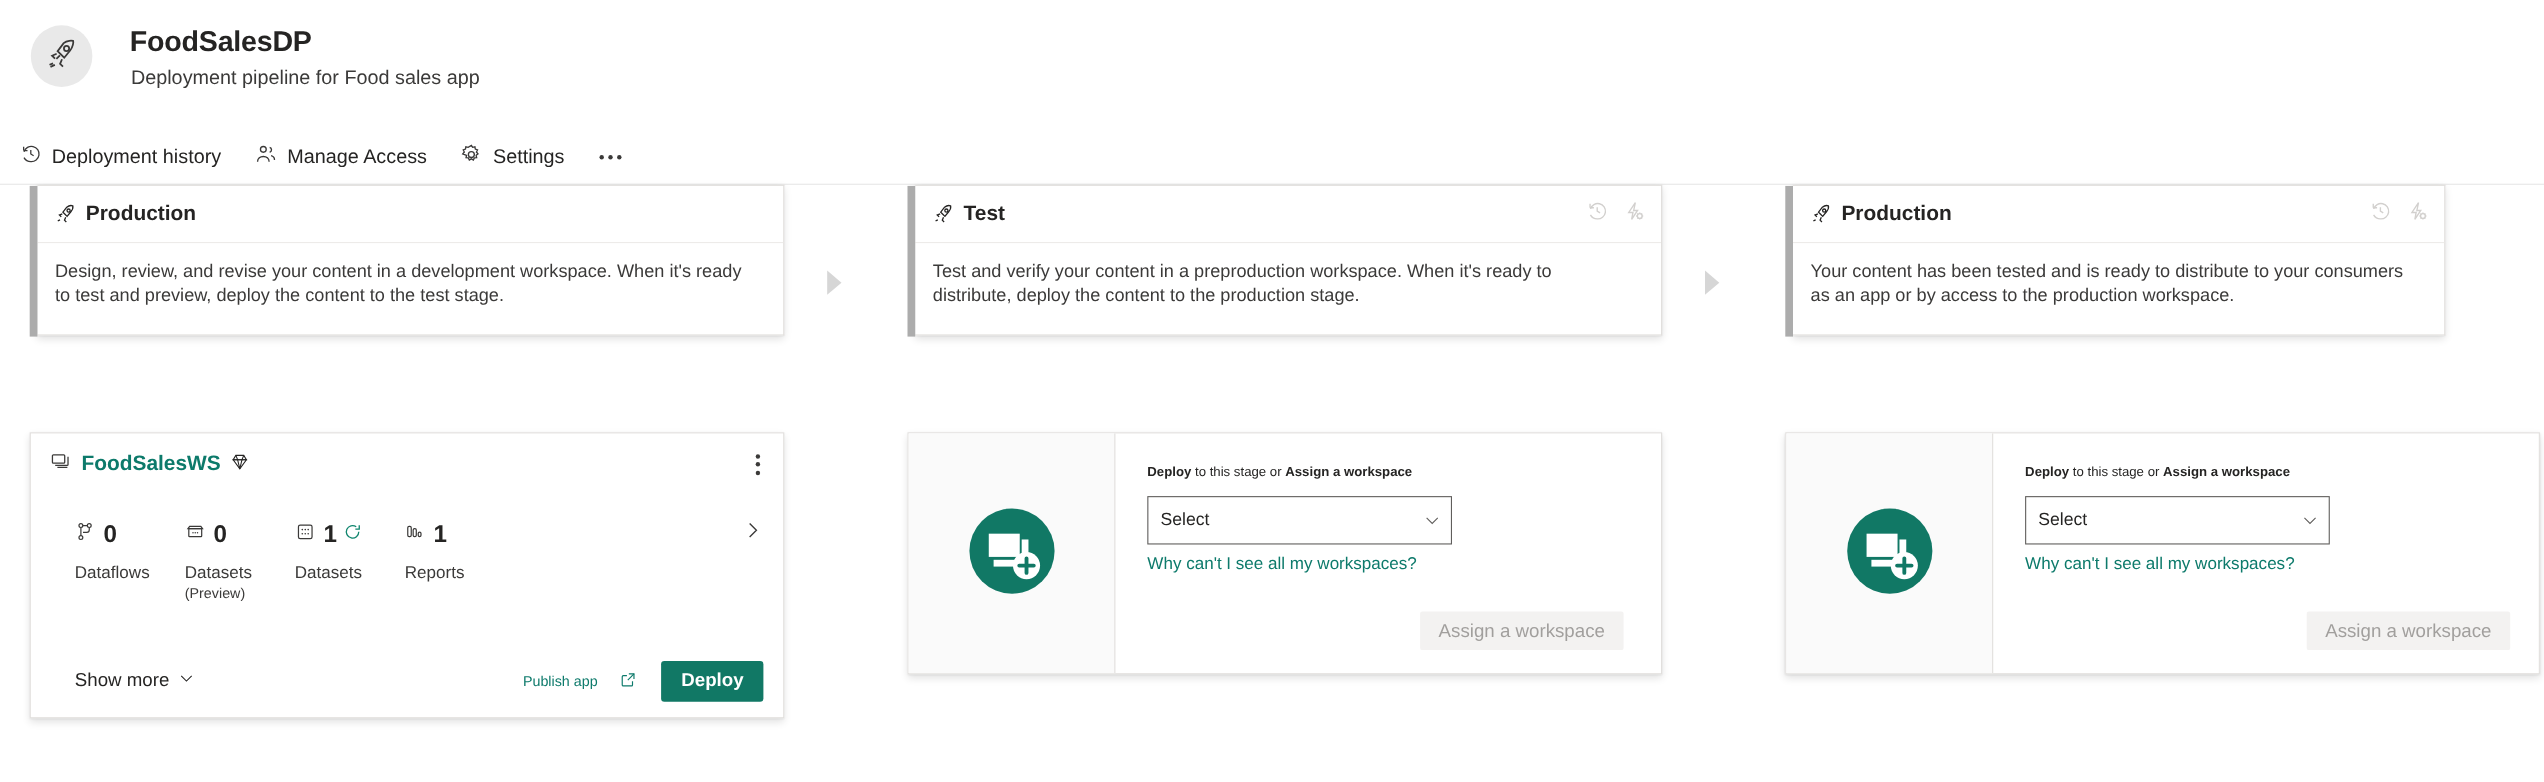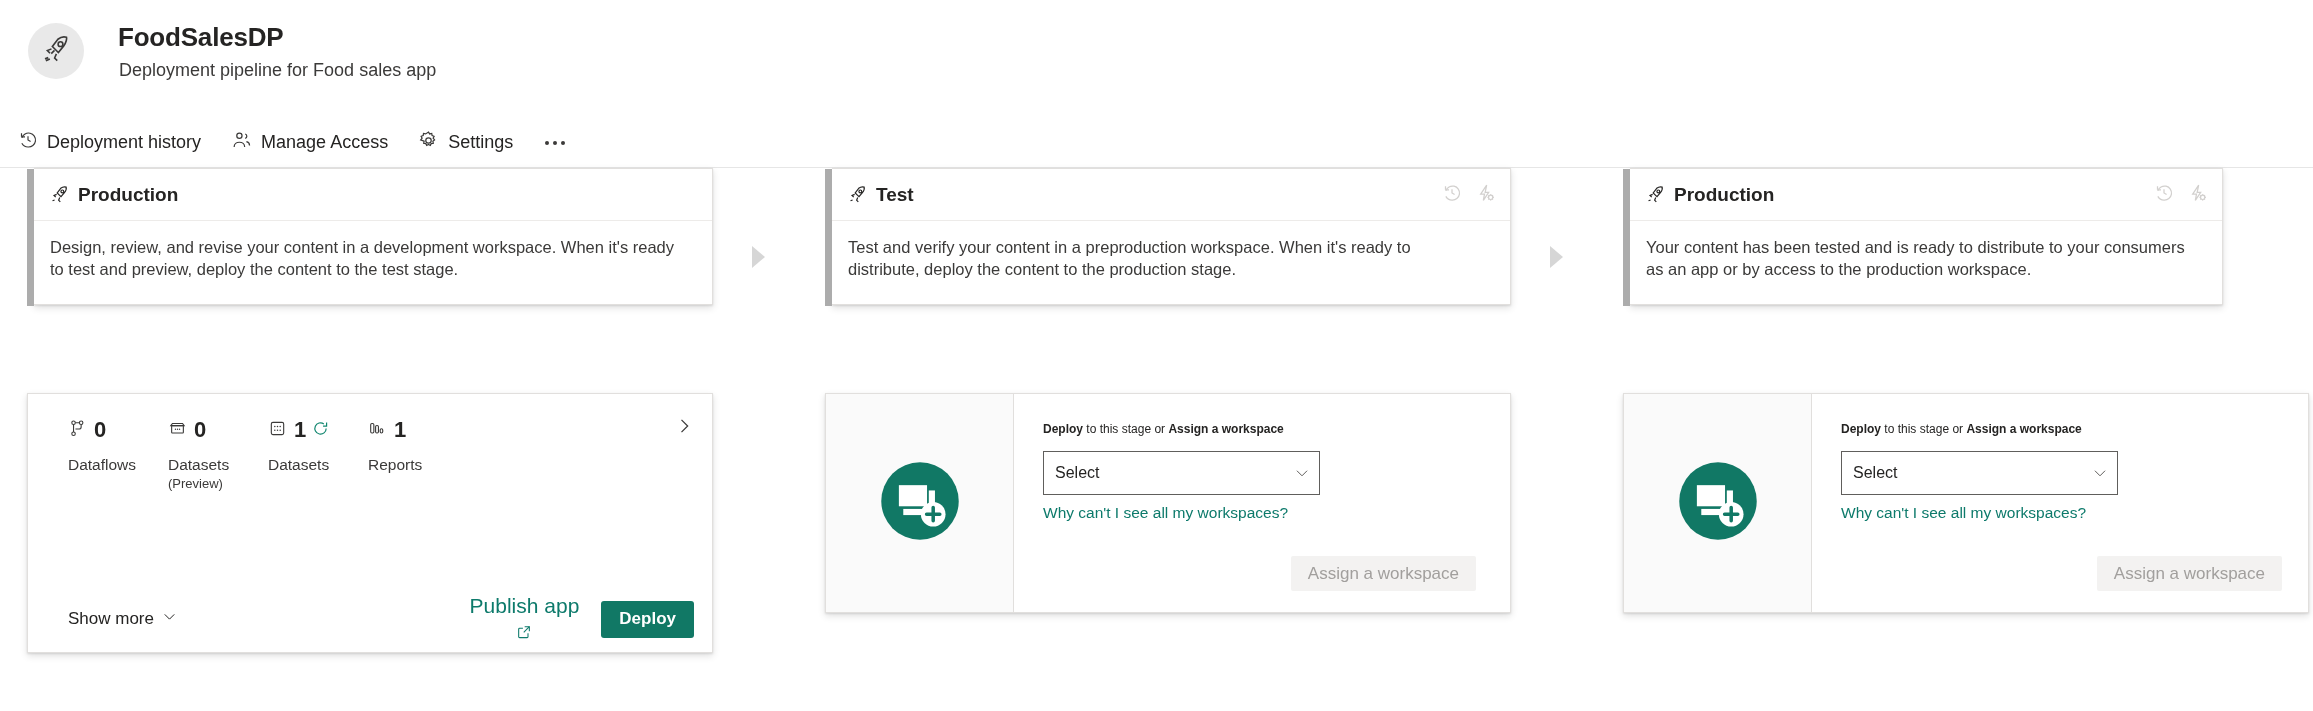--- a/index.html
+++ b/index.html
@@ -140,22 +140,22 @@
     position: absolute; bottom: 0; left: 0; right: 0;
     height: 66px; display: flex; align-items: center;
     padding: 0 18px 0 40px;
   }
   #show-more-toggle {
     display: flex; gap: 8px;
     font-size: 17px; color: #252423; cursor: pointer;
   }
   #publish-app-link {
     margin-left: auto; margin-right: 22px;
-    display: flex; align-items: center; gap: 3px;
-    font-size: 21px; color: #0d7a6b; cursor: pointer; flex-direction: column;
+    display: flex; align-items: center; gap: 20px;
+    font-size: 13px; color: #0d7a6b; cursor: pointer;
   }
   #deploy-button {
     background: #117865; color: #ffffff;
     border: none; border-radius: 3px;
     font-family: "Liberation Sans", sans-serif;
     font-size: 17px; font-weight: bold;
     padding: 0 18px; height: 37px; cursor: pointer;
   }
   
   .empty-stage {
@@ -344,20 +344,41 @@
               <path d="M17.6 13.4v1.1M17.6 19.9v1.1M13.8 17.2h1.1M20.3 17.2h1.1M14.9 14.5l.8.8M19.5 19.1l.8.8M19.5 15.3l.8-.8M14.9 19.9l.8-.8"></path>
             </svg>
           </span>
         </span>
       </div>
       <div class="stage-desc">Your content has been tested and is ready to distribute to your consumers as an app or by access to the production workspace.</div>
     </div>
   </div>
 
   <div id="workspace-card">
+    <div id="workspace-card-head">
+      <span>
+        <svg width="20" height="20" viewBox="0 0 24 24" fill="none" stroke="#3b3a39" stroke-width="1.4">
+          <rect x="3.2" y="4.2" width="13.4" height="9.0" rx="1"></rect>
+          <path d="M6.2 15.6h13.0a1 1 0 0 0 1-1V6.4M8.6 17.8h10.9"></path>
+        </svg>
+      </span>
+      <span id="workspace-name">FoodSalesWS</span>
+      <span>
+        <svg width="18" height="18" viewBox="0 0 24 24" fill="none" stroke="#252423" stroke-width="1.3">
+          <path d="M4.0 9.3h16L12 20.4z"></path>
+          <path d="M7.2 4.0h9.6l3.2 5.3H4.0z"></path>
+          <path d="M9.4 9.3L12 20.4l2.6-11.1M9.4 9.3L7.2 4.0M14.6 9.3l2.2-5.3"></path>
+        </svg>
+      </span>
+      <span id="workspace-more-menu">
+        <i></i>
+          <i></i>
+          <i></i>
+      </span>
+    </div>
 
     <div id="metrics-row">
 
       <div class="metric">
         <div class="metric-top">
           <span>
             <svg width="19" height="19" viewBox="0 0 24 24" fill="none" stroke="#3b3a39" stroke-width="1.4">
               <circle cx="7.0" cy="4.8" r="2.2"></circle>
                 <circle cx="16.6" cy="4.8" r="2.2"></circle>
               <circle cx="7.0" cy="18.6" r="2.2"></circle>

